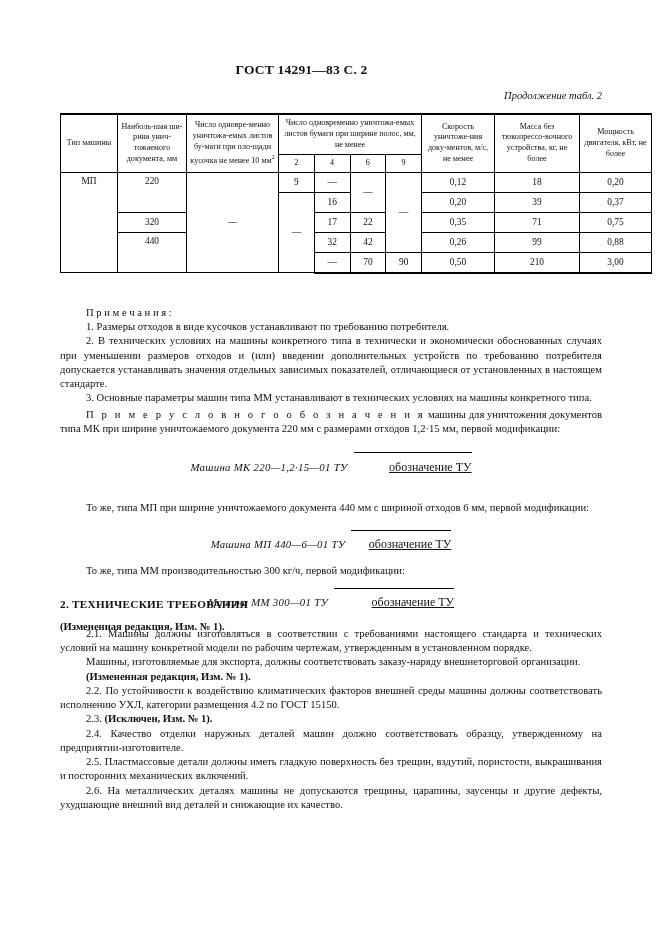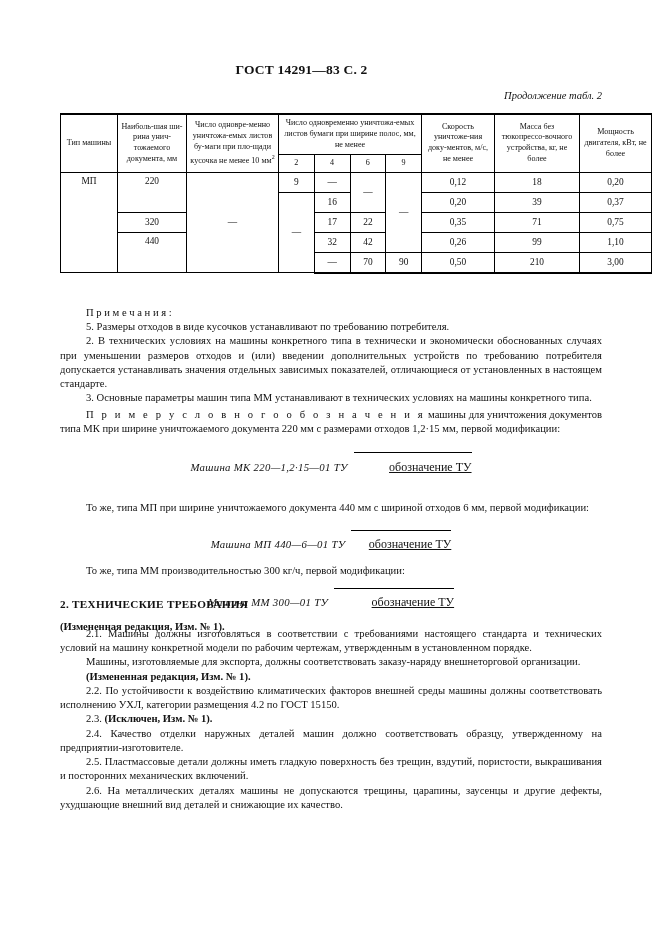--- a/index.html
+++ b/index.html
@@ -194,37 +194,37 @@
           <td>0,35</td>
           <td>71</td>
           <td>0,75</td>
         </tr>
         <tr>
           <td rowspan="2" style="vertical-align:top;padding-top:2px">440</td>
           <td>32</td>
           <td>42</td>
           <td>0,26</td>
           <td>99</td>
-          <td>1,10</td>
+          <td>0,88</td>
         </tr>
         <tr>
           <td class="thick-bottom">—</td>
           <td class="thick-bottom">70</td>
           <td class="thick-bottom">90</td>
           <td class="thick-bottom">0,50</td>
           <td class="thick-bottom">210</td>
           <td class="thick-bottom">3,00</td>
         </tr>
       </tbody>
     </table>
   </div>
 
   <div class="body-text" style="top:306px">
     <p class="para">П р и м е ч а н и я :</p>
-    <p class="para">5. Размеры отходов в виде кусочков устанавливают по требованию потребителя.</p>
+    <p class="para">1. Размеры отходов в виде кусочков устанавливают по требованию потребителя.</p>
     <p class="para">2. В технических условиях на машины конкретного типа в технически и экономически обоснованных случаях при уменьшении размеров отходов и (или) введении дополнительных устройств по требованию потребителя допускается устанавливать значения отдельных зависимых показателей, отличающиеся от установленных в настоящем стандарте.</p>
     <p class="para">3. Основные параметры машин типа ММ устанавливают в технических условиях на машины конкретного типа.</p>
   </div>
 
   <div class="body-text" style="top:408px">
     <p class="para"><span class="spaced">П р и м е р   у с л о в н о г о   о б о з н а ч е н и я</span><span> машины для уничтожения документов типа МК при ширине уничтожаемого документа 220 мм с размерами отходов 1,2·15 мм, первой модификации:</span></p>
     <p class="centerline" style="margin-top:7px">
       <span class="desig">Машина МК 220—1,2·15—01 ТУ</span><span class="rule-holder"><span class="rule-line" style="width:118px"></span><span class="rule-cap" style="width:118px;margin-left:6px">обозначение ТУ</span></span>
     </p>
     <p class="para" style="margin-top:26px">То же, типа МП при ширине уничтожаемого документа 440 мм с шириной отходов 6 мм, первой модификации:</p>

